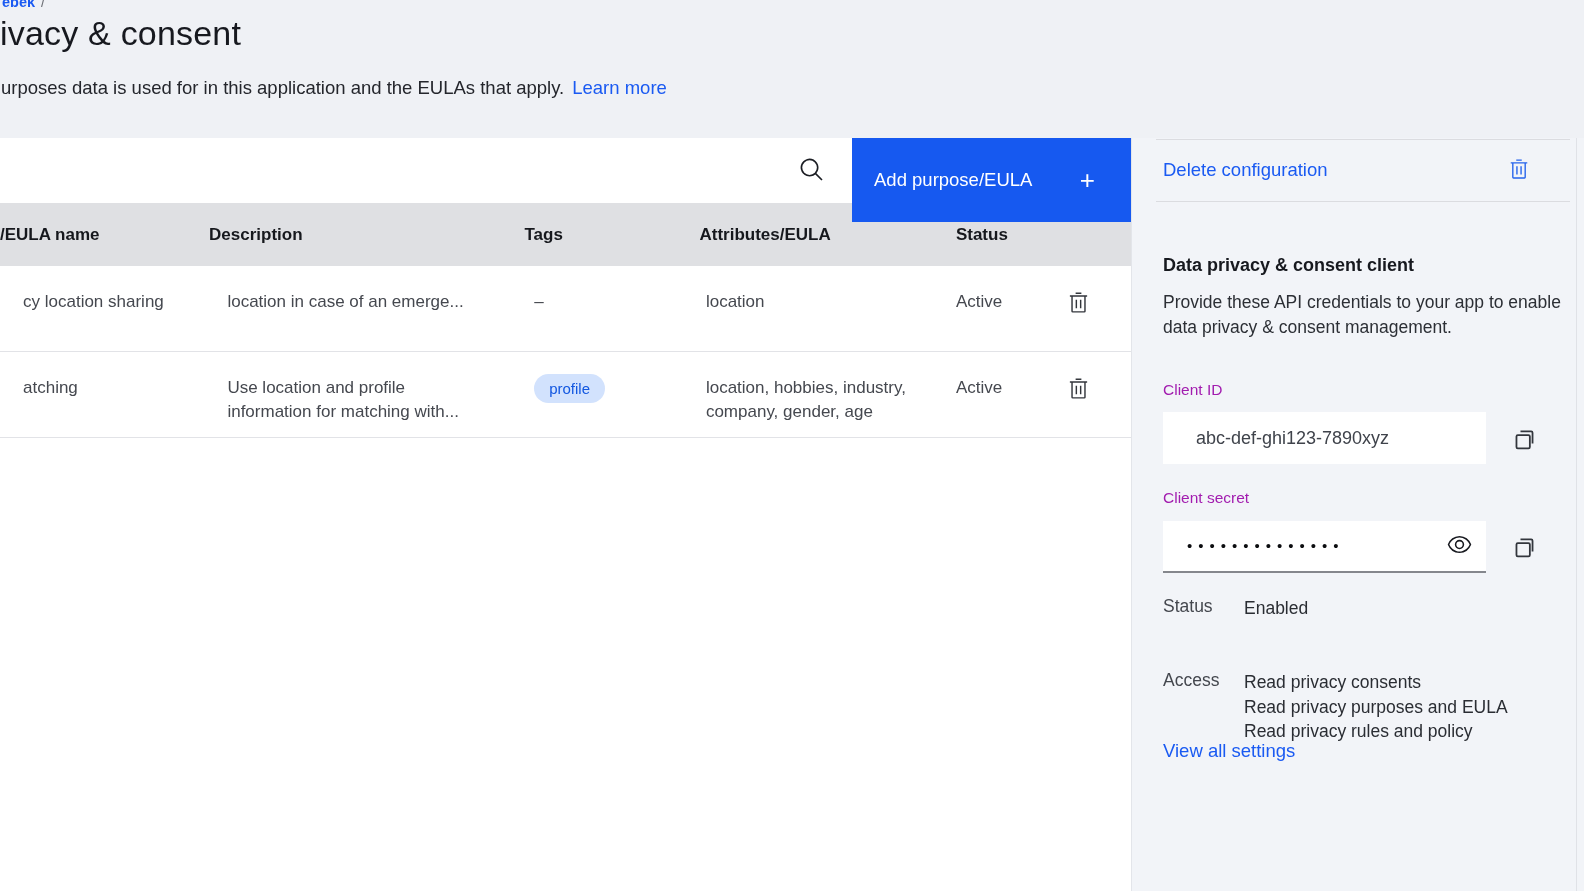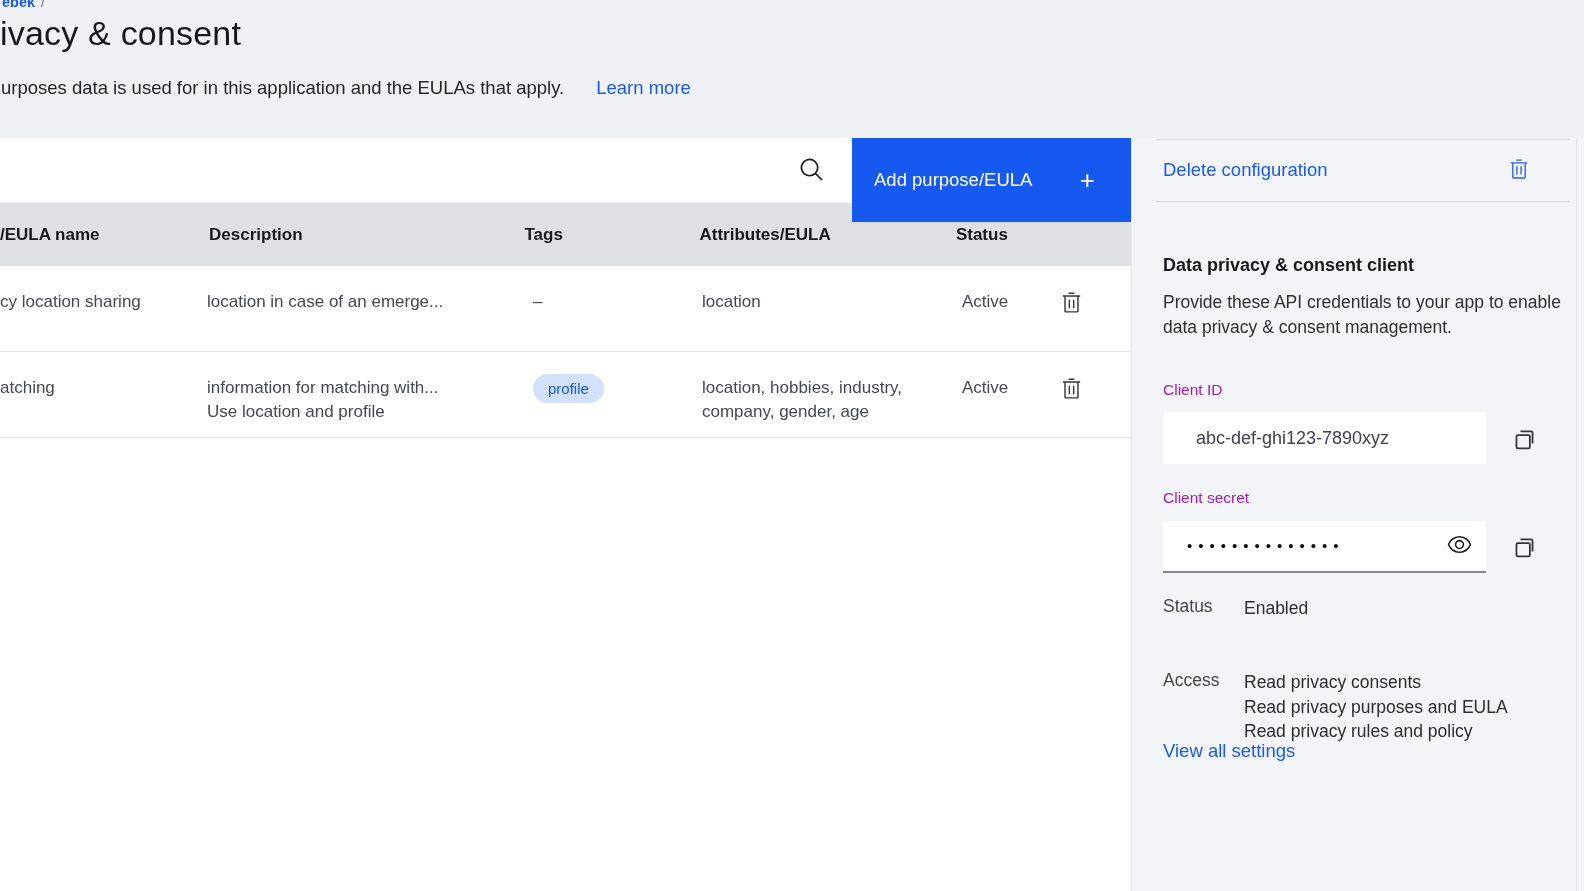--- a/index.html
+++ b/index.html
@@ -8,37 +8,37 @@
     position:relative;
     background:#eff1f5;
     font-family:"Liberation Sans", sans-serif;
     color:#23262c;
   }
   
   .breadcrumb { position:absolute; left:2px; top:-6px; font-size:14.5px; font-weight:700; color:#1a5af2; }
   .breadcrumb .sep { color:#6f7278; font-weight:400; margin-left:6px; }
   .page-title { position:absolute; left:0; top:14px; font-size:34px; font-weight:400; color:#17191f; letter-spacing:.2px; }
   .subtitle-row { position:absolute; left:1px; top:77px; font-size:18.5px; color:#24262c; white-space:nowrap; }
-  .learn-more { color:#1a5af2; text-decoration:none; margin-left:32px; cursor:pointer; }
+  .learn-more { color:#1a5af2; text-decoration:none; margin-left:8px; cursor:pointer; }
 
   
   .main { position:absolute; left:0; top:138px; width:1131px; bottom:0; background:#ffffff; }
   .toolbar { position:relative; height:65px; background:#ffffff; }
   .search-btn { position:absolute; left:787px; top:8px; width:50px; height:50px; border:none; background:transparent;
                 display:flex; align-items:center; justify-content:center; cursor:pointer; color:#1b1d23; }
   .search-btn svg { width:26px; height:26px; }
   .add-btn { position:absolute; right:0; top:0; width:279px; height:84px; border:none; cursor:pointer;
              background:#1659f0; color:#ffffff; font-family:inherit; font-size:18.5px;
              display:flex; align-items:center; justify-content:space-between; padding:0 36px 0 22px; }
   .add-btn .plus { font-size:26px; font-weight:300; line-height:1; }
 
   .thead { display:flex; align-items:center; height:63px; background:#dfe0e3; font-weight:700; font-size:17px; color:#16181d;gap:24px; }
   .c1{ width:207px; } .c2{ width:326px; } .c3{ width:169px; } .c4{ width:260px; } .c5{ width:96px; } .c6{ width:73px; }
   .trow { display:flex; align-items:flex-start; height:86px; padding-top:24px; background:#fff; border-bottom:1px solid #e2e3e7; cursor:pointer; }
-  .trow .cell { font-size:17px; line-height:24px; color:#45484f; padding-right:24px; }
+  .trow .cell { font-size:17px; line-height:24px; color:#45484f; padding-right:24px;margin-left:23px; }
   .tag-pill { display:inline-block; background:#d2e2fd; color:#1257e0; font-size:15px; line-height:1;
               padding:7px 15px; border-radius:15px; margin-top:-2px; }
   .row-trash { border:none; background:transparent; cursor:pointer; color:#33363c; margin-top:1px; margin-left:2px; padding:0; }
   .row-trash svg { width:23px; height:23px; }
 
   
   .panel { position:absolute; left:1131px; top:138px; right:0; bottom:0; background:#f2f4f8; border-left:1px solid #e3e5ea; }
   .hairline { position:absolute; left:24px; right:14px; height:1px; background:#dbdce0; }
   .hl-top { top:1px; } .hl-mid { top:63px; }
   .scroll-track { position:absolute; right:7px; top:0; bottom:0; width:1px; background:#e0e2e7; }
@@ -121,22 +121,22 @@
               <path d="M12 12h2v12h-2zM18 12h2v12h-2z"></path>
               <path d="M4 6v2h2v20a2 2 0 0 0 2 2h16a2 2 0 0 0 2-2V8h2V6zm4 22V8h16v20zM12 2h8v2h-8z"></path>
             </svg></span>
       </button>
     </div>
   </div>
 
   <div class="trow">
     <div class="cell c1">atching</div>
     <div class="cell c2">
+      <div>Use location and profile</div>
       <div>information for matching with...</div>
-      <div>Use location and profile</div>
     </div>
     <div class="cell c3">
       <span class="tag-pill">profile</span>
     </div>
     <div class="cell c4">
       <div>location, hobbies, industry,</div>
       <div>company, gender, age</div>
     </div>
     <div class="cell c5">Active</div>
     <div class="cell c6">

